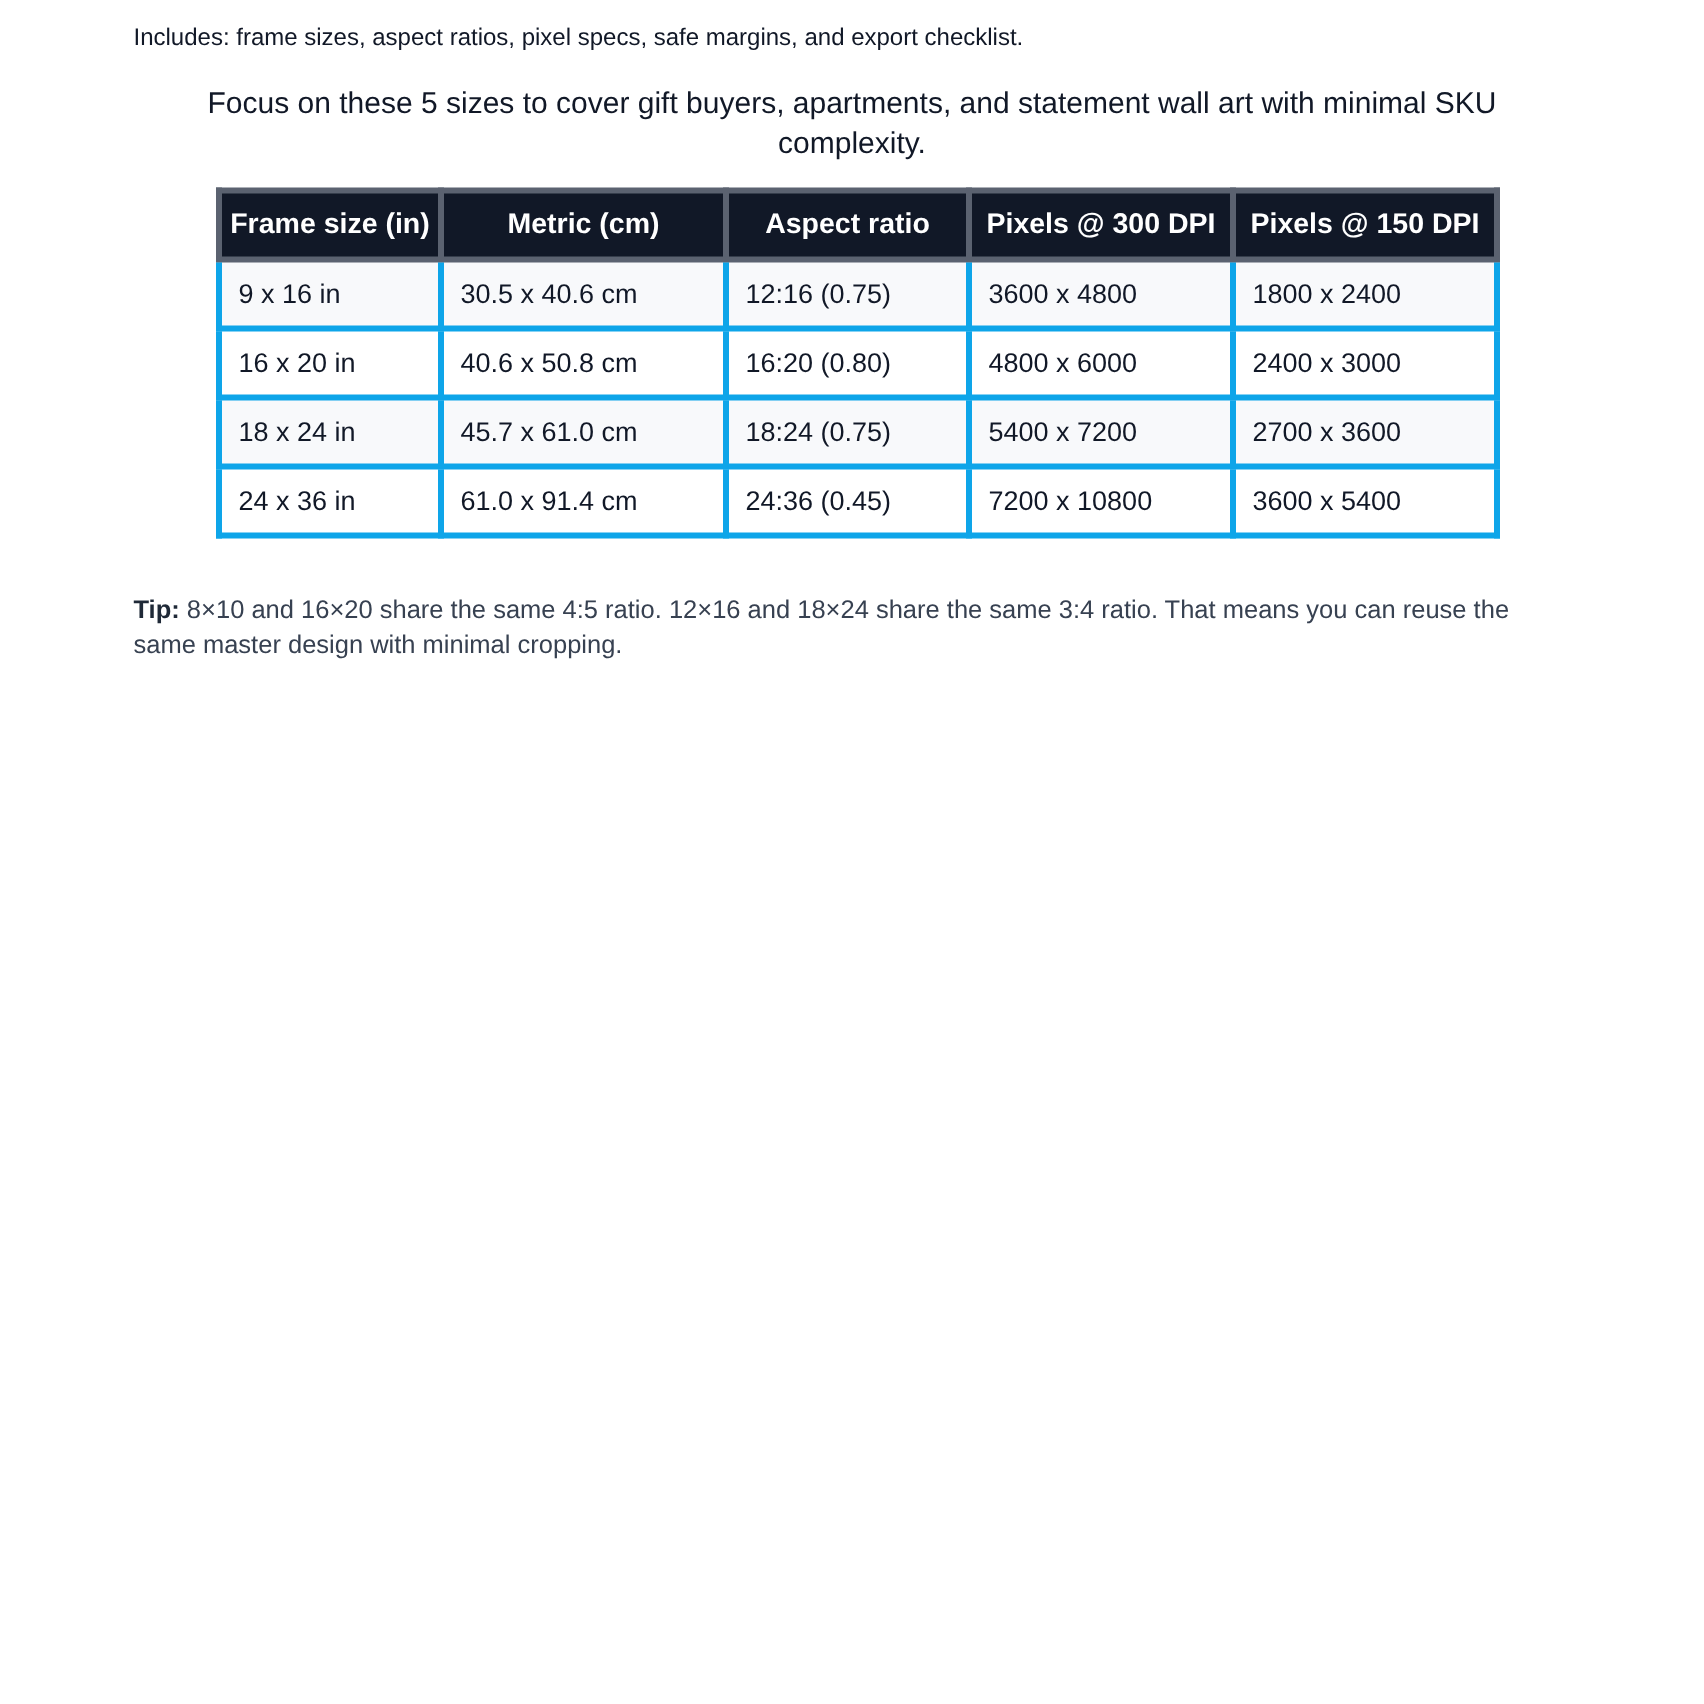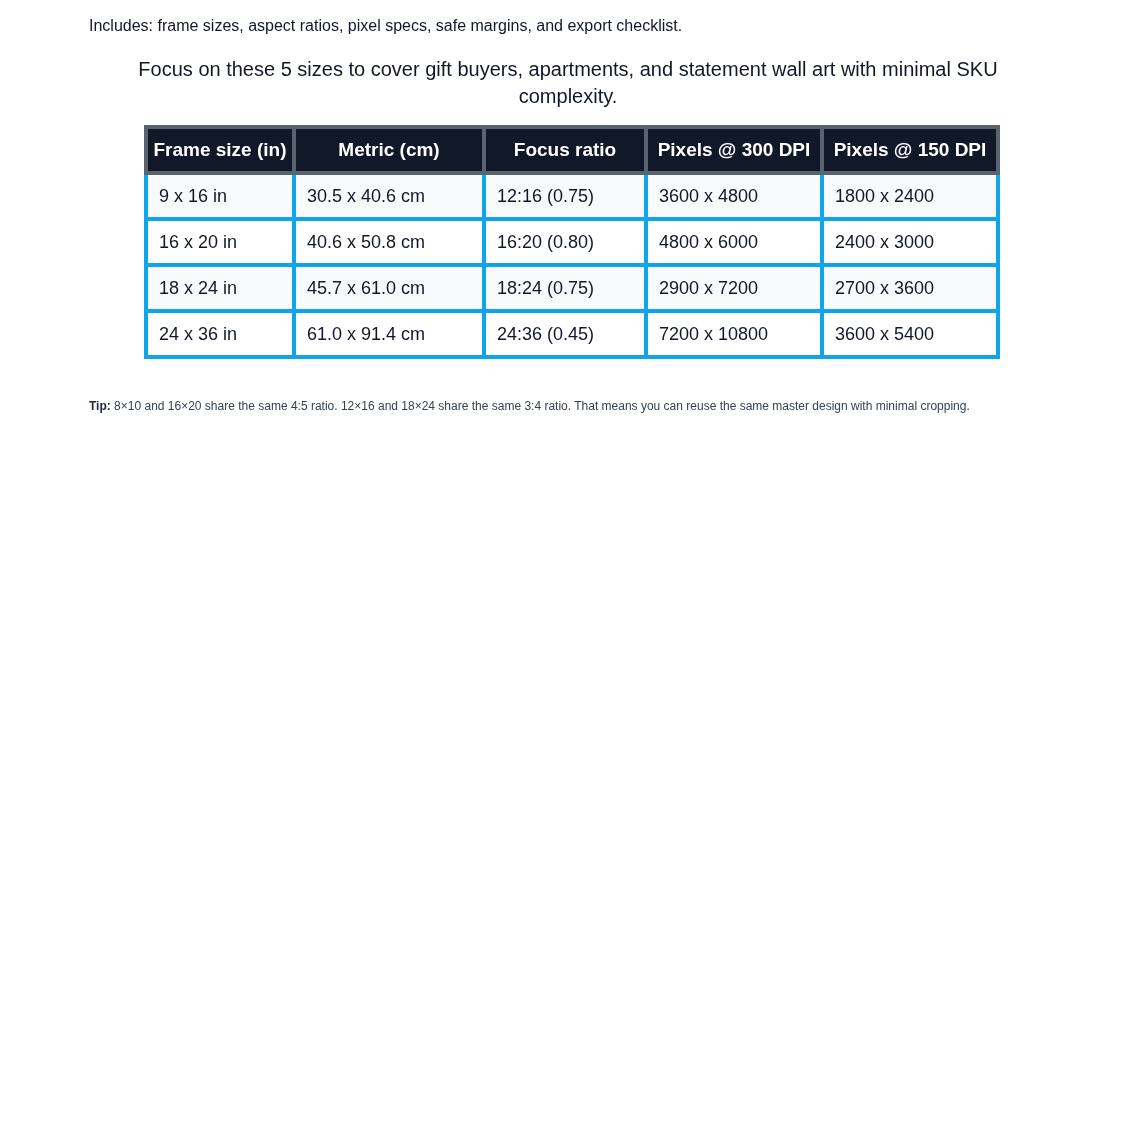--- a/index.html
+++ b/index.html
@@ -38,38 +38,38 @@
       font-size: 19px; text-align: center; padding: 0 4px;
       border-color: #5b6270; white-space: nowrap;
     }
     td { padding: 0 11px; color: #111827; }
     tbody tr:nth-child(odd) td { background: #f8f9fb; }
     tbody tr:nth-child(even) td { background: #ffffff; }
     .c1 { width: 148px; } .c2 { width: 190px; } .c3 { width: 162px; }
     .c4 { width: 176px; } .c5 { width: 176px; }
     .tip {
       margin: 36px 0 0 0;
-      font-size: 12px; line-height: 23px; color: #374151;
+      font-size: 17px; line-height: 23px; color: #374151;
     }
     .tip b { color: #1f2937; }
   </style>
 </head>
 <body>
 
 <div class="page">
   <p class="subtitle">Includes: frame sizes, aspect ratios, pixel specs, safe margins, and export checklist.</p>
 
   <p class="intro">Focus on these 5 sizes to cover gift buyers, apartments, and statement wall art with minimal SKU complexity.</p>
 
   <table>
     <thead>
       <tr>
         <th class="c1">Frame size (in)</th>
         <th class="c2">Metric (cm)</th>
-        <th class="c3">Focus ratio</th>
+        <th class="c3">Aspect ratio</th>
         <th class="c4">Pixels @ 300 DPI</th>
         <th class="c5">Pixels @ 150 DPI</th>
       </tr>
     </thead>
     <tbody>
       <tr>
         <td>9 x 16 in</td>
         <td>30.5 x 40.6 cm</td>
         <td>12:16 (0.75)</td>
         <td>3600 x 4800</td>
@@ -79,21 +79,21 @@
         <td>16 x 20 in</td>
         <td>40.6 x 50.8 cm</td>
         <td>16:20 (0.80)</td>
         <td>4800 x 6000</td>
         <td>2400 x 3000</td>
       </tr>
       <tr>
         <td>18 x 24 in</td>
         <td>45.7 x 61.0 cm</td>
         <td>18:24 (0.75)</td>
-        <td>2900 x 7200</td>
+        <td>5400 x 7200</td>
         <td>2700 x 3600</td>
       </tr>
       <tr>
         <td>24 x 36 in</td>
         <td>61.0 x 91.4 cm</td>
         <td>24:36 (0.45)</td>
         <td>7200 x 10800</td>
         <td>3600 x 5400</td>
       </tr>
     </tbody>

